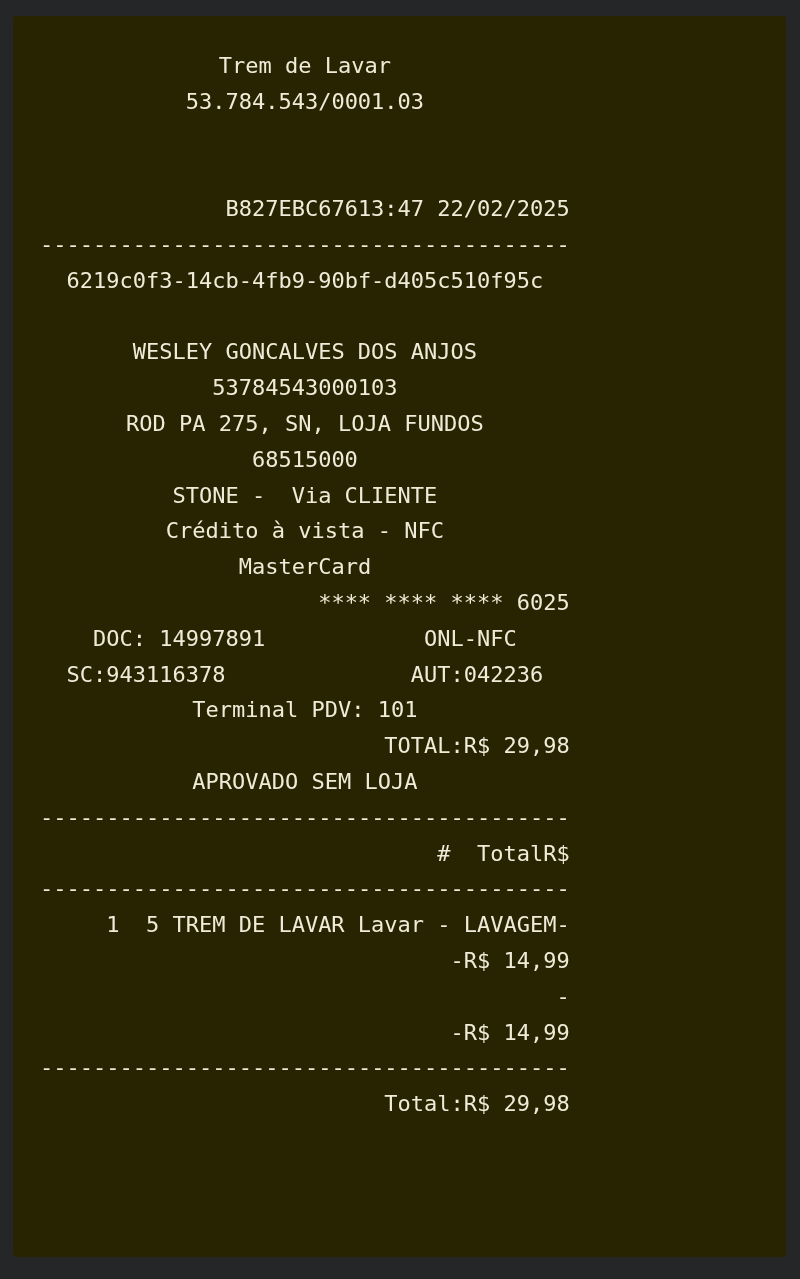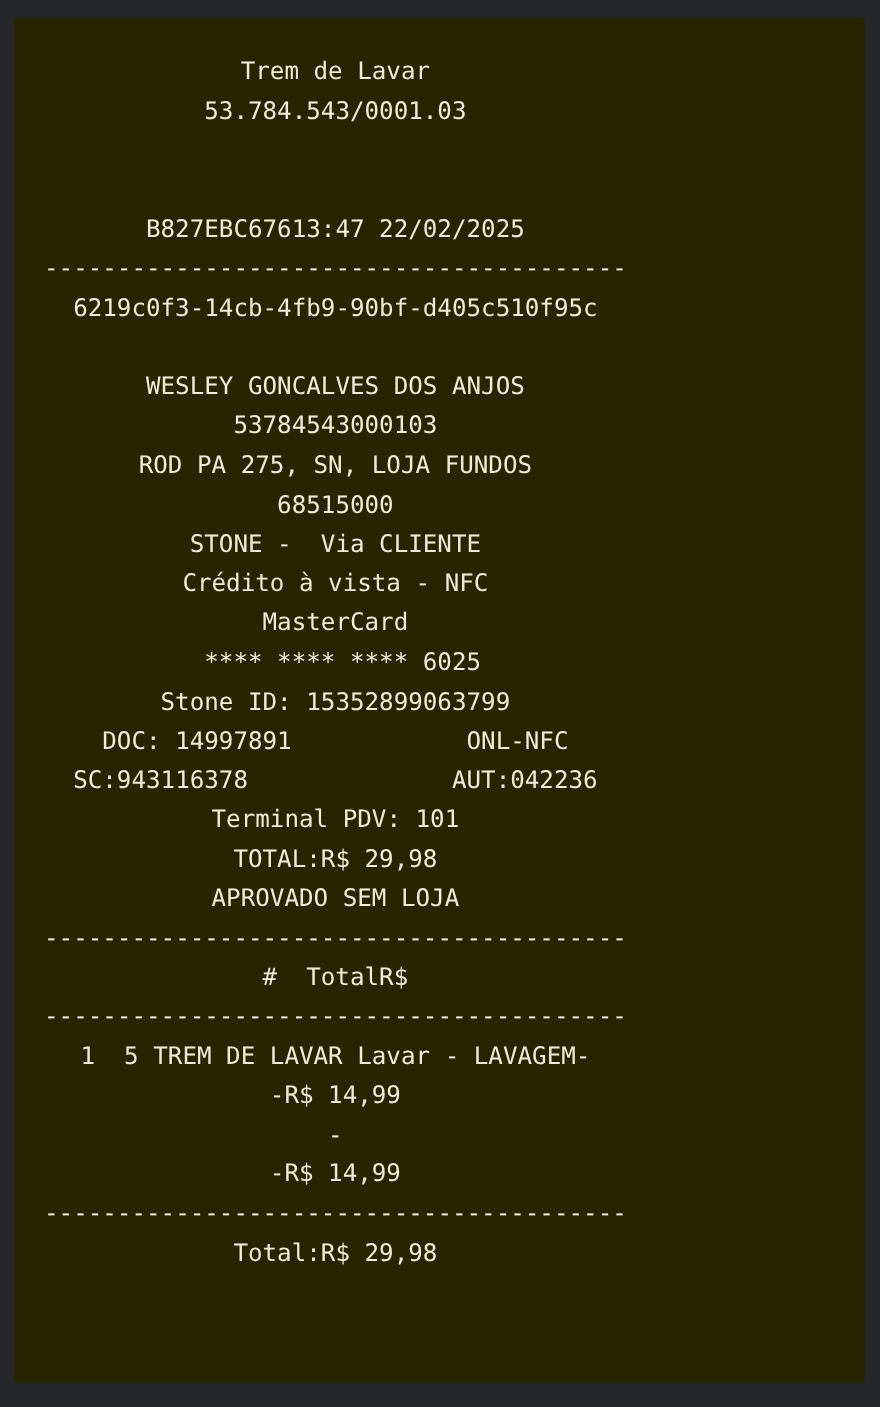--- a/index.html
+++ b/index.html
@@ -35,21 +35,21 @@
     color: #F0EBD8;
   }
   .line {
     width: 40ch;
     white-space: pre;
     height: 35.8px;
   }
   .line.center { text-align: center; }
   .line.split {
     display: flex;
-    justify-content: center;
+    justify-content: flex-end;
   }
   .line.dashes { overflow: hidden; }
 </style>
 </head>
 <body>
 
 <div class="stage">
   <div class="receipt">
     <div class="paper" id="receipt-lines">
         <div class="line center">Trem de Lavar</div>
@@ -61,21 +61,20 @@
         <div class="line center">6219c0f3-14cb-4fb9-90bf-d405c510f95c</div>
         <div class="line blank">&nbsp;</div>
         <div class="line center">WESLEY GONCALVES DOS ANJOS</div>
         <div class="line center">53784543000103</div>
         <div class="line center">ROD PA 275, SN, LOJA FUNDOS</div>
         <div class="line center">68515000</div>
         <div class="line center">STONE -  Via CLIENTE</div>
         <div class="line center">Crédito à vista - NFC</div>
         <div class="line center">MasterCard</div>
         <div class="line split"><span> **** **** **** 6025</span></div>
-        <div class="line center">Stone ID: 15352899063799</div>
         <div class="line raw">    DOC: 14997891            ONL-NFC</div>
         <div class="line raw">  SC:943116378              AUT:042236</div>
         <div class="line center">Terminal PDV: 101</div>
         <div class="line split"><span>TOTAL:</span><span>R$ 29,98</span></div>
         <div class="line center">APROVADO SEM LOJA</div>
         <div class="line dashes">----------------------------------------</div>
         <div class="line split"><span>#  Total</span><span>R$</span></div>
         <div class="line dashes">----------------------------------------</div>
         <div class="line split"><span>1  5 TREM DE LAVAR Lavar - LAVAGEM</span><span>-</span></div>
         <div class="line split"><span>-</span><span>R$ 14,99</span></div>

